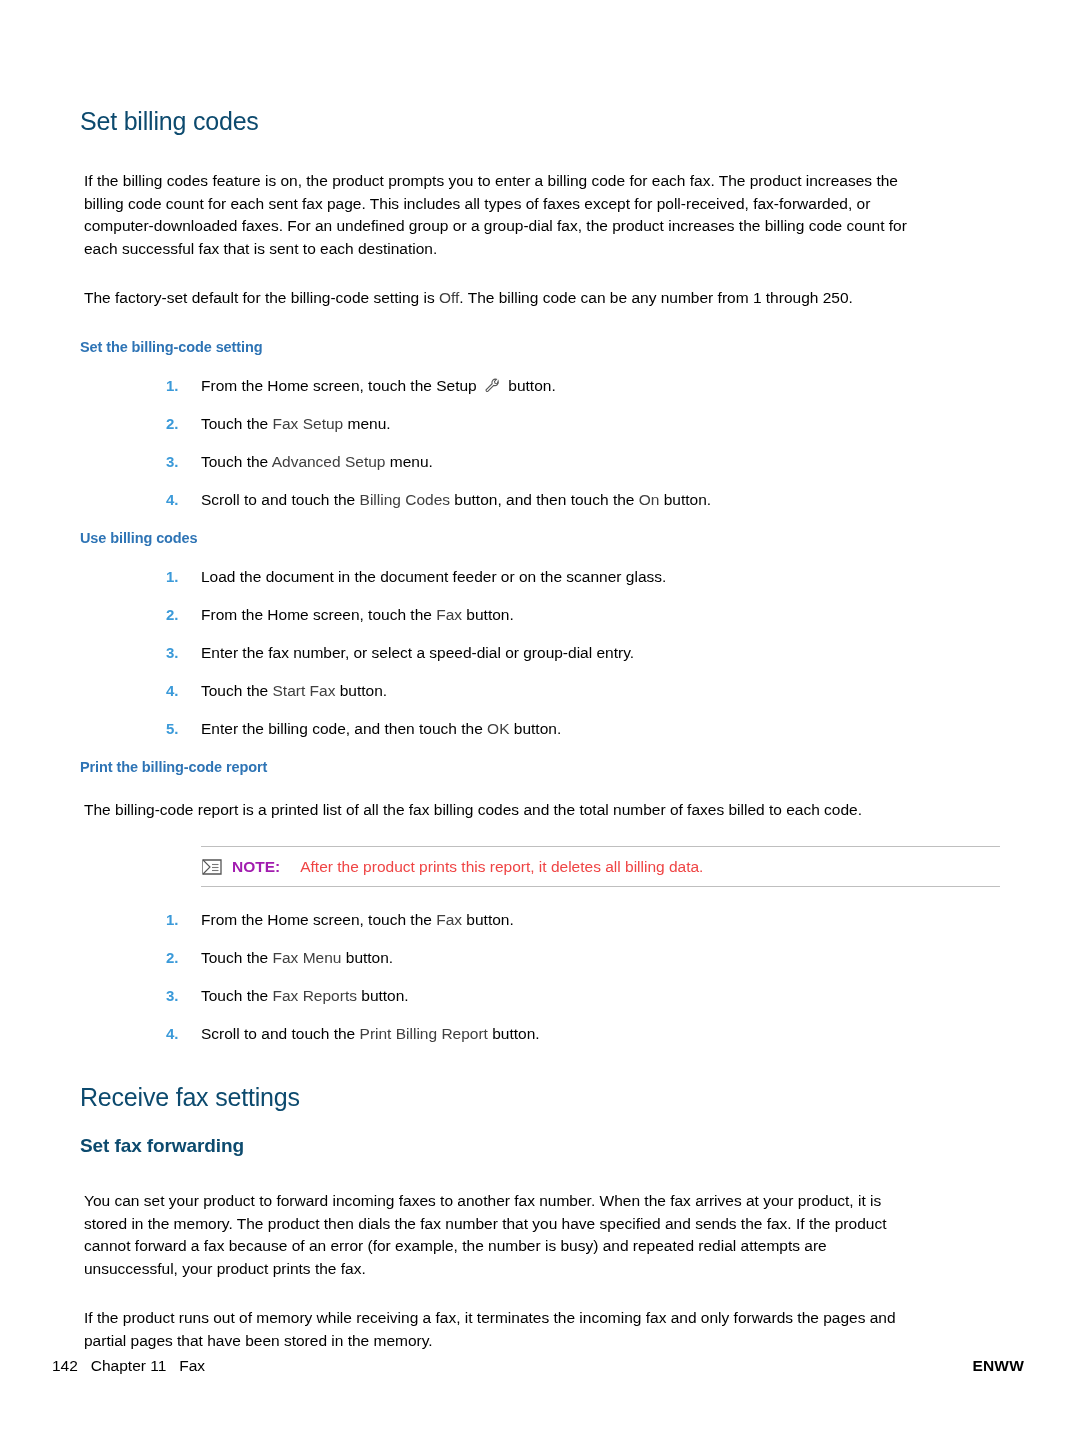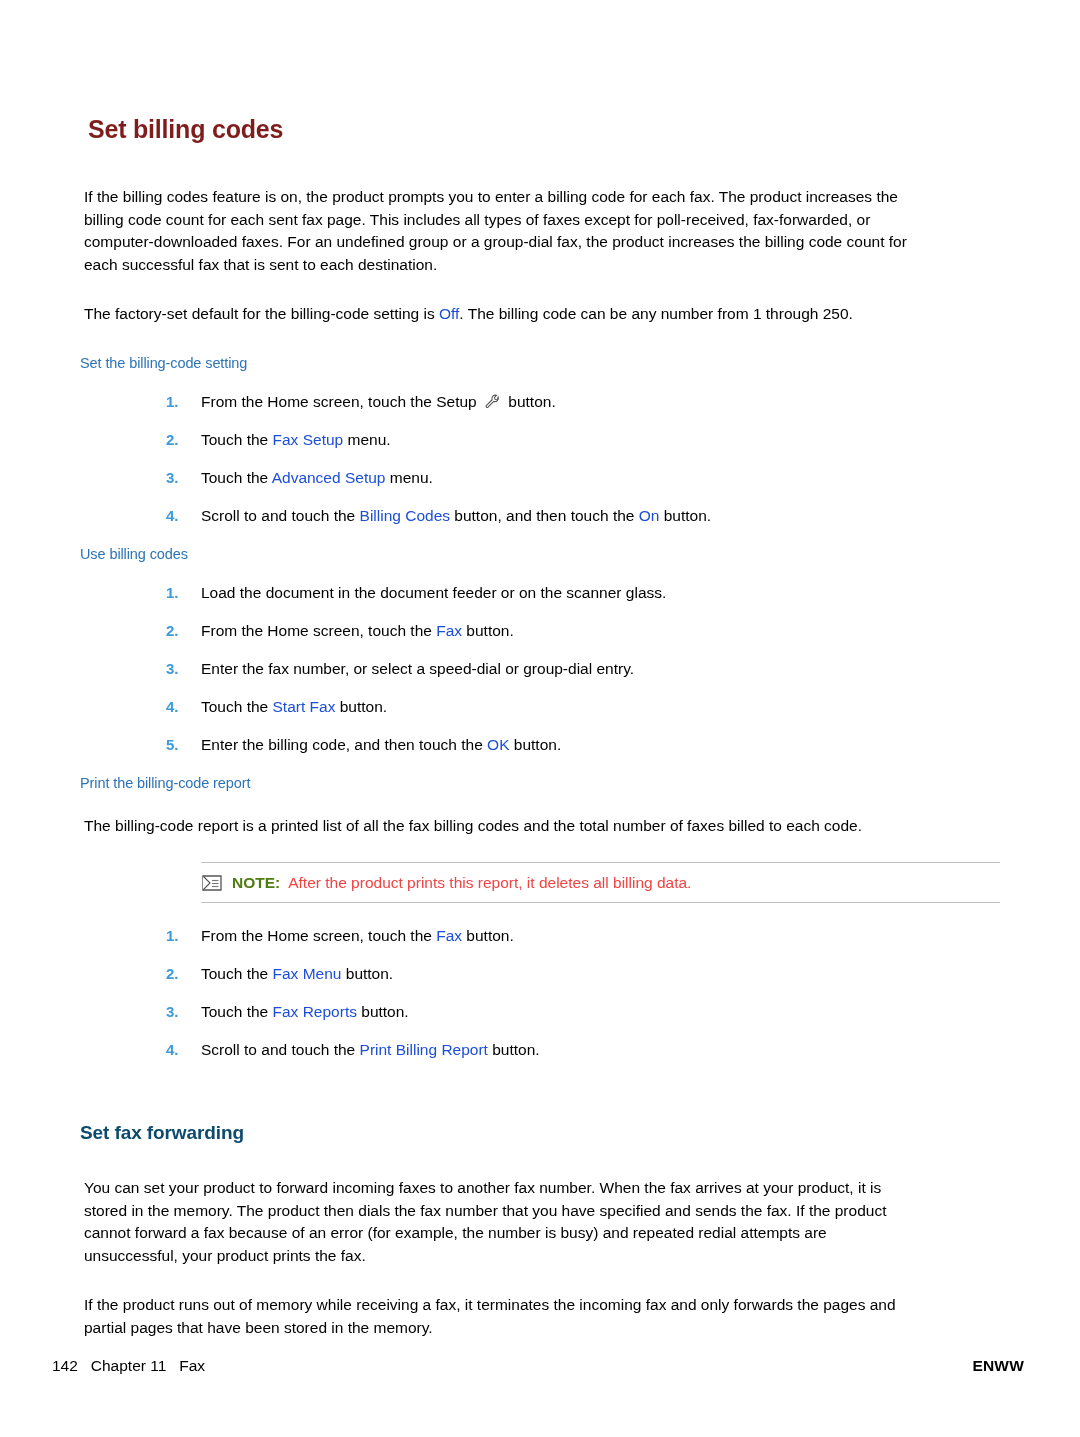--- a/index.html
+++ b/index.html
@@ -24,53 +24,53 @@
   }
   .content {
     position: absolute;
     left: 80px;
     top: 0;
     width: 920px;
   }
 
   h1.section-title {
     font-size: 25px;
-    font-weight: bold;
-    color: #7f1d1d;
-    margin: 8px;
+    font-weight: normal;
+    color: #0c4a6e;
+    margin: 0;
     letter-spacing: -0.2px;
   }
   h2.sub-title {
     font-size: 19px;
     font-weight: bold;
     color: #0c4a6e;
     margin: 0;
     letter-spacing: -0.1px;
   }
   h3.minor-title {
     font-size: 14.5px;
-    font-weight: normal;
+    font-weight: bold;
     color: #2e74b5;
     margin: 0;
     letter-spacing: -0.1px;
   }
 
   p.body-text {
     font-size: 15.5px;
     line-height: 22.5px;
     margin: 4px;
     color: #000;
     text-align: left;
   }
   .indent {
     margin-left: 86px;
     width: 834px;
   }
 
-  .ui-term { color: #1d4ed8; }
+  .ui-term { color: #404040; }
 
   ol.steps {
     margin: 0;
     padding: 0;
     list-style: none;
   }
   ol.steps li {
     position: relative;
     font-size: 15.5px;
     line-height: 22px;
@@ -104,23 +104,23 @@
   }
   .note-icon {
     width: 22px;
     height: 18px;
     margin-right: 9px;
     flex: 0 0 auto;
     position: relative;
     top: 2px;
   }
   .note-label {
-    color: #4d7c0f;
-    font-weight: bold;
-    margin-right: 8px;
+    color: #a21caf;
+    font-weight: bold;
+    margin-right: 20px;
     white-space: nowrap;
   }
   .note-text { color: #ef4444; }
 
   .setup-icon {
     display: inline-block;
     width: 17px;
     height: 16px;
     vertical-align: -3px;
     margin: 0 3px;
@@ -230,20 +230,21 @@
       </li>
       <li>
         <span class="num">3.</span><span>Touch the </span><span class="ui-term">Fax Reports</span><span> button.</span>
       </li>
       <li>
         <span class="num">4.</span><span>Scroll to and touch the </span><span class="ui-term">Print Billing Report</span><span> button.</span>
       </li>
     </ol>
 
     <div style="height:22px"></div>
+    <h1 class="section-title">Receive fax settings</h1>
 
     <div style="height:23px"></div>
     <h2 class="sub-title">Set fax forwarding</h2>
 
     <div style="height:29px"></div>
     <p class="body-text indent">You can set your product to forward incoming faxes to another fax number. When the fax arrives at your product, it is stored in the memory. The product then dials the fax number that you have specified and sends the fax. If the product cannot forward a fax because of an error (for example, the number is busy) and repeated redial attempts are unsuccessful, your product prints the fax.</p>
 
     <div style="height:19px"></div>
     <p class="body-text indent">If the product runs out of memory while receiving a fax, it terminates the incoming fax and only forwards the pages and partial pages that have been stored in the memory.</p>
 

